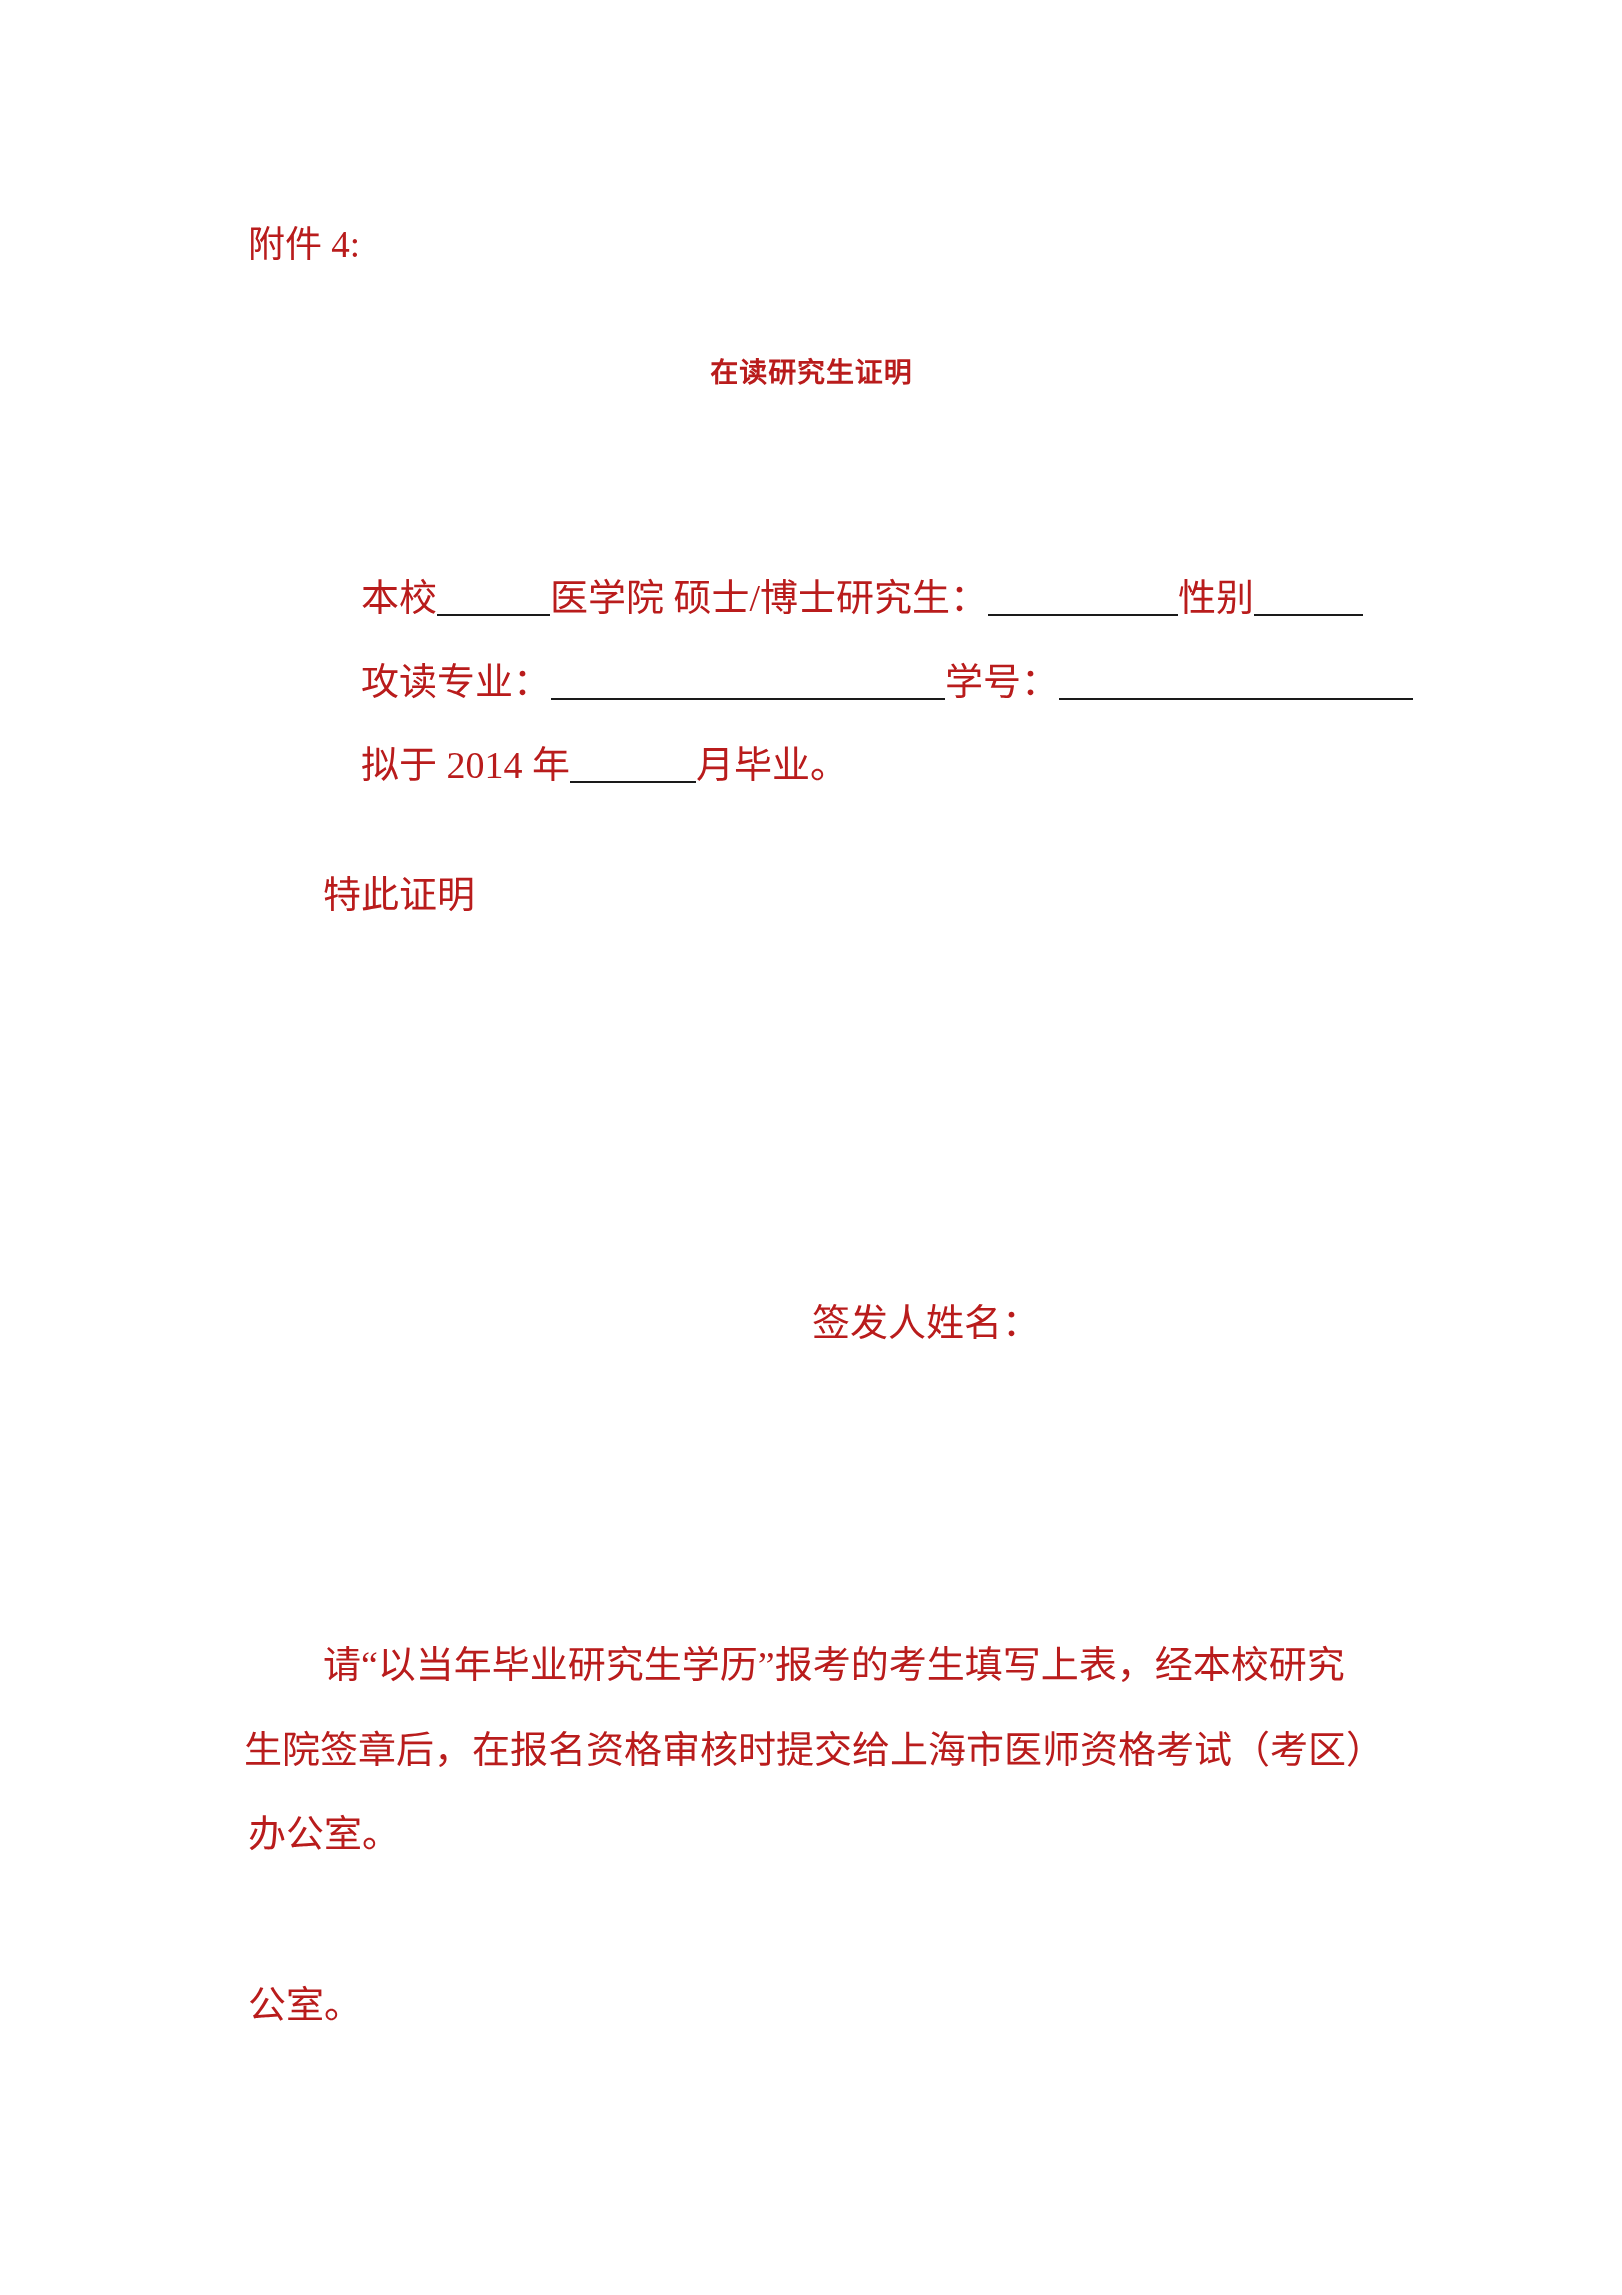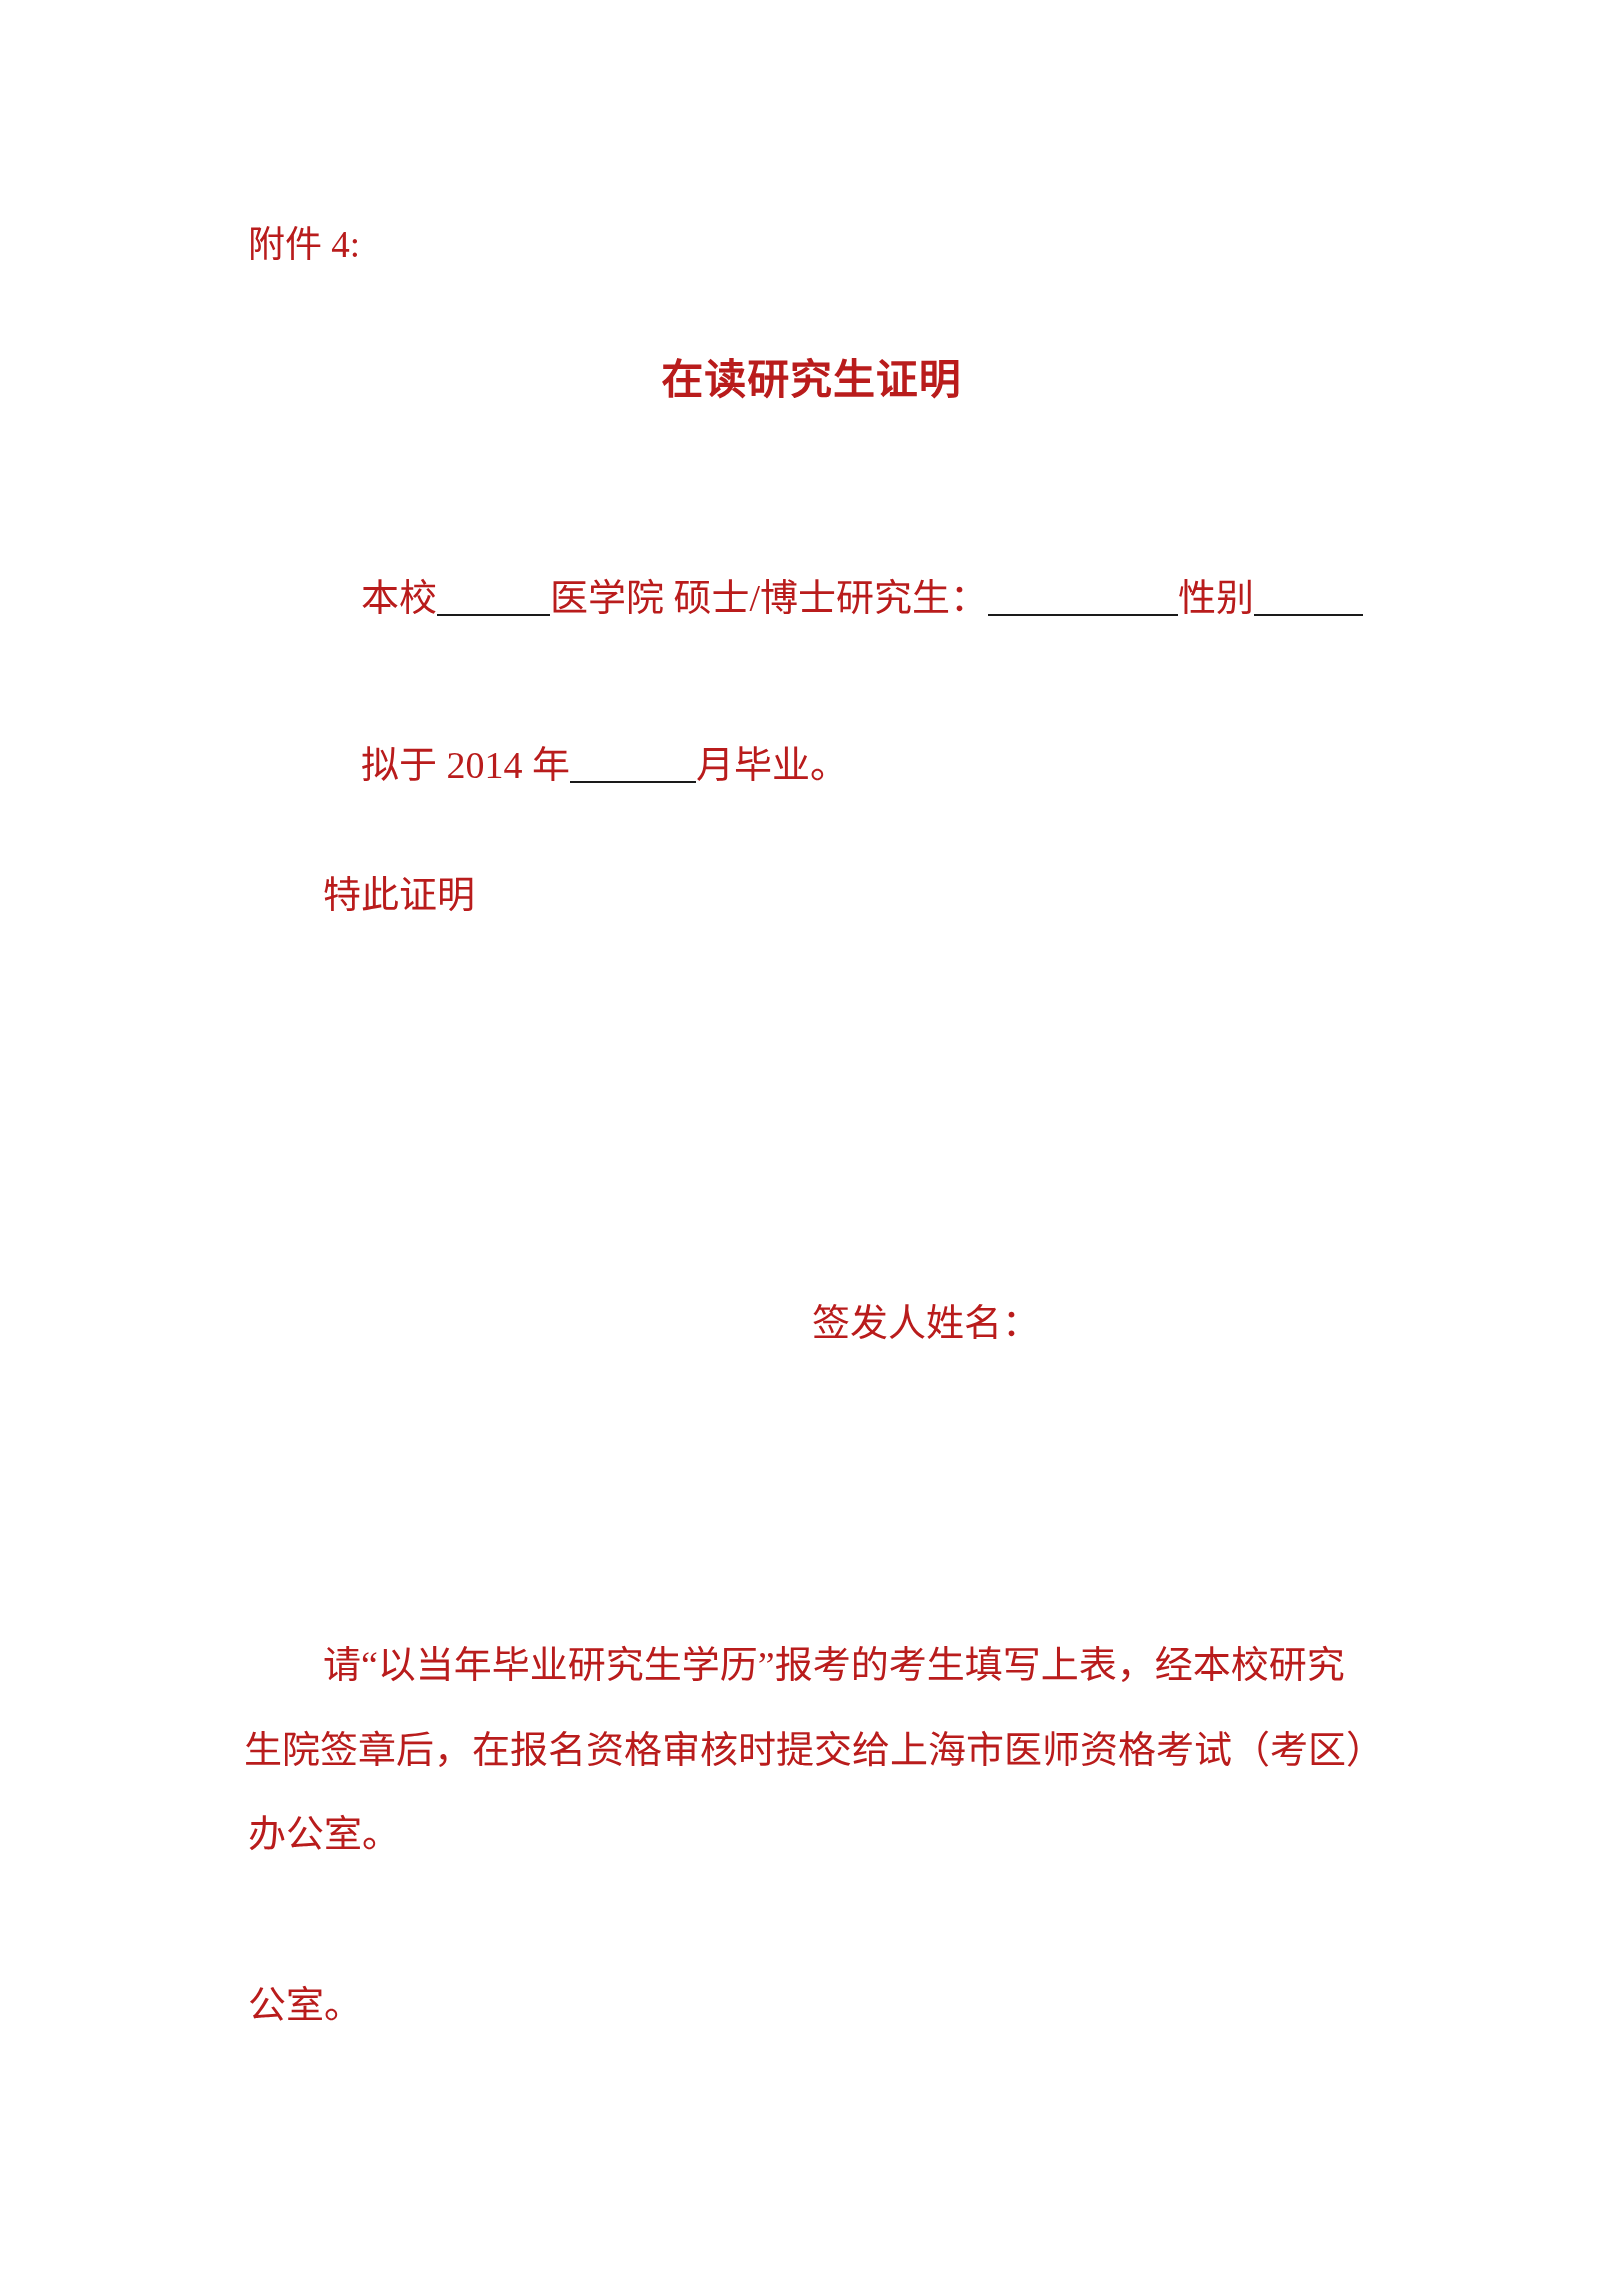--- a/index.html
+++ b/index.html
@@ -18,21 +18,21 @@
     line-height: 1;
     overflow: hidden;
   }
   .abs { position: absolute; white-space: pre; }
 
   .attachment { top: 226px; left: 248px; font-size: 37px; }
 
   .doc-title {
     top: 359px; left: 0; right: 0;
     text-align: center;
-    font-size: 42px;
+    font-size: 28px;
     font-weight: bold;
     letter-spacing: 0.9px;
   }
 
   .form-line1 { top: 541px;  left: 323px; }
   .form-line2 { top: 625px;  left: 323px; }
   .form-line3 { top: 708px;  left: 323px; }
   .certify    { top: 876px;  left: 323px; }
 
   .university-line { top: 1133px; left: 783px; }
@@ -65,20 +65,23 @@
 <div class="page">
 
   <div class="abs attachment">附件 4:</div>
 
   <div class="abs doc-title">在读研究生证明</div>
 
   <div class="abs form-line1">
     <span>本校</span><span class="blank w-school"></span><span>医学院 硕士/博士研究生：</span><span class="blank w-name"></span><span>性别</span><span class="blank w-gender"></span>
   </div>
 
+  <div class="abs form-line2">
+    <span>攻读专业：</span><span class="blank w-major"></span><span>学号：</span><span class="blank w-sid"></span>
+  </div>
 
   <div class="abs form-line3">
     <span>拟于 2014 年</span><span class="blank w-month"></span><span>月毕业。</span>
   </div>
 
   <div class="abs certify">特此证明</div>
 
 
   <div class="abs issuer-line">签发人姓名：</div>
 

